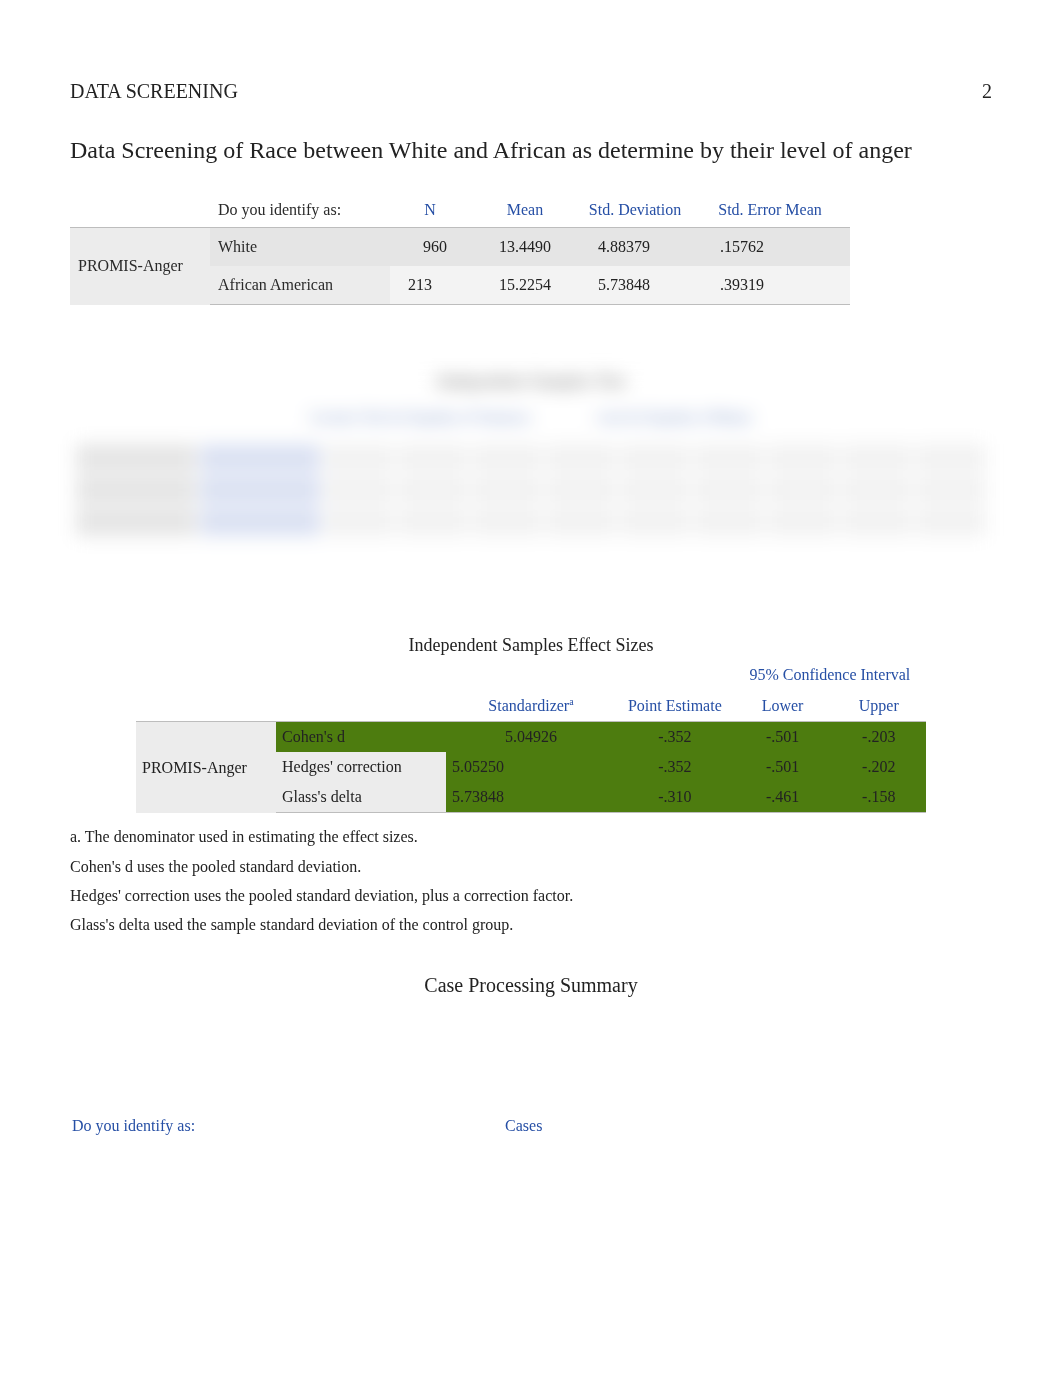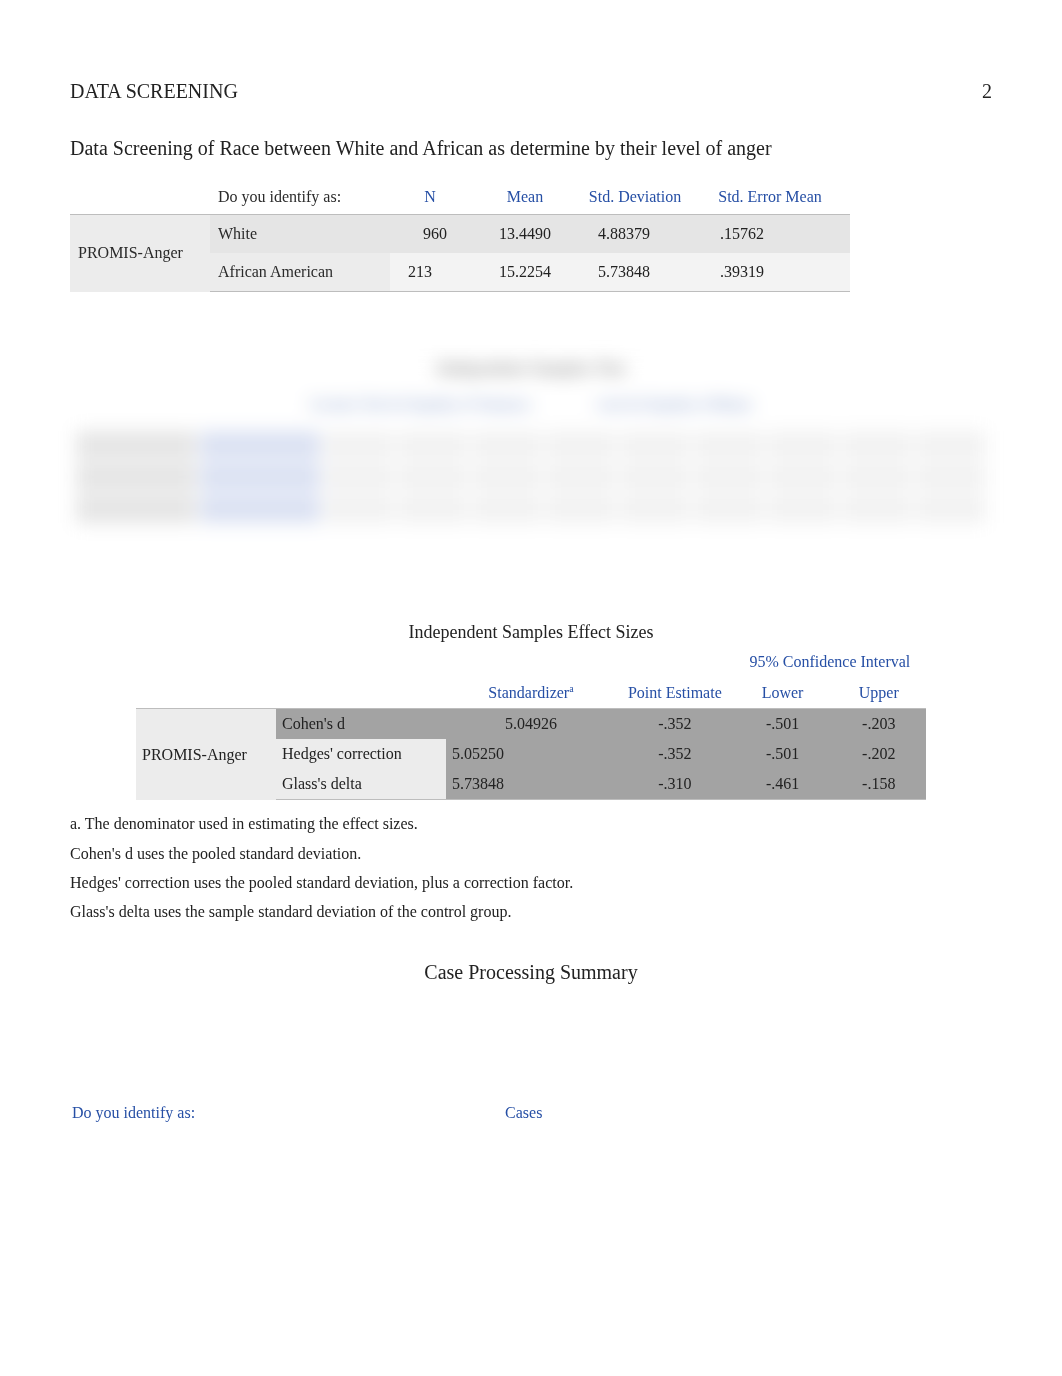--- a/index.html
+++ b/index.html
@@ -16,22 +16,22 @@
   .page {
     padding: 80px 70px 40px 70px;
   }
   .header-row {
     display: flex;
     justify-content: space-between;
     font-size: 20px;
     margin-bottom: 34px;
   }
   .title {
-    font-size: 20px;
-    margin-bottom: 20px;
+    font-size: 24px;
+    margin-bottom: 29px;
   }
   .section-title {
     font-size: 18px;
     margin-bottom: 8px;
   }
 
   
   table { border-collapse: collapse; }
   td, th { font-weight: normal; }
 
@@ -77,21 +77,21 @@
   .blurred .bcell.lab  { background:#cfd8ef;}
 
   
   .tbl2-title { text-align:center; font-size:18px; margin-bottom:4px;}
   .tbl2 { width: 790px; margin: 0 auto; font-size: 16px;}
   .tbl2 th { color:#264fa5; text-align:center; padding:6px 6px; }
   .tbl2 td { padding:6px 6px; text-align:center; }
   .tbl2 .left { text-align:left; }
   .tbl2 thead tr:first-child th { border-bottom:none;}
   .tbl2 thead tr:last-child th { border-bottom: 1px solid #bdbdbd;}
-  .tbl2 tbody tr td { background:#a3a3a3; }
+  .tbl2 tbody tr td { background:#4d7c0f; }
   .tbl2 tbody tr td:nth-child(1) { background:#ececec; width:140px;}
   .tbl2 tbody tr td:nth-child(2) { text-align:left; width:170px;}
   .tbl2 tbody tr:last-child td { border-bottom:1px solid #bdbdbd;}
   .tbl2 .sup { font-size: 10px; vertical-align: super;}
   .ci-span { border-bottom:1px solid #bdbdbd;}
 
   .notes { font-size:16px; margin-top:10px; line-height:1.7;}
   .notes div { margin-bottom:2px;}
 
   .cps-title { text-align:center; font-size:20px; margin-top:36px; margin-bottom:120px;}
@@ -232,21 +232,21 @@
         <td>-.461</td>
         <td>-.158</td>
       </tr>
     </tbody>
   </table>
 
   <div class="notes">
     <div>a. The denominator used in estimating the effect sizes.</div>
     <div>Cohen's d uses the pooled standard deviation.</div>
     <div>Hedges' correction uses the pooled standard deviation, plus a correction factor.</div>
-    <div>Glass's delta uses the sample standard deviation of the control group.</div>
+    <div>Glass's delta used the sample standard deviation of the control group.</div>
   </div>
 
   <div class="cps-title">Case Processing Summary</div>
 
   <div class="footer-row">
     <span>Do you identify as:</span>
     <span>Cases</span>
   </div>
 
 </div>

